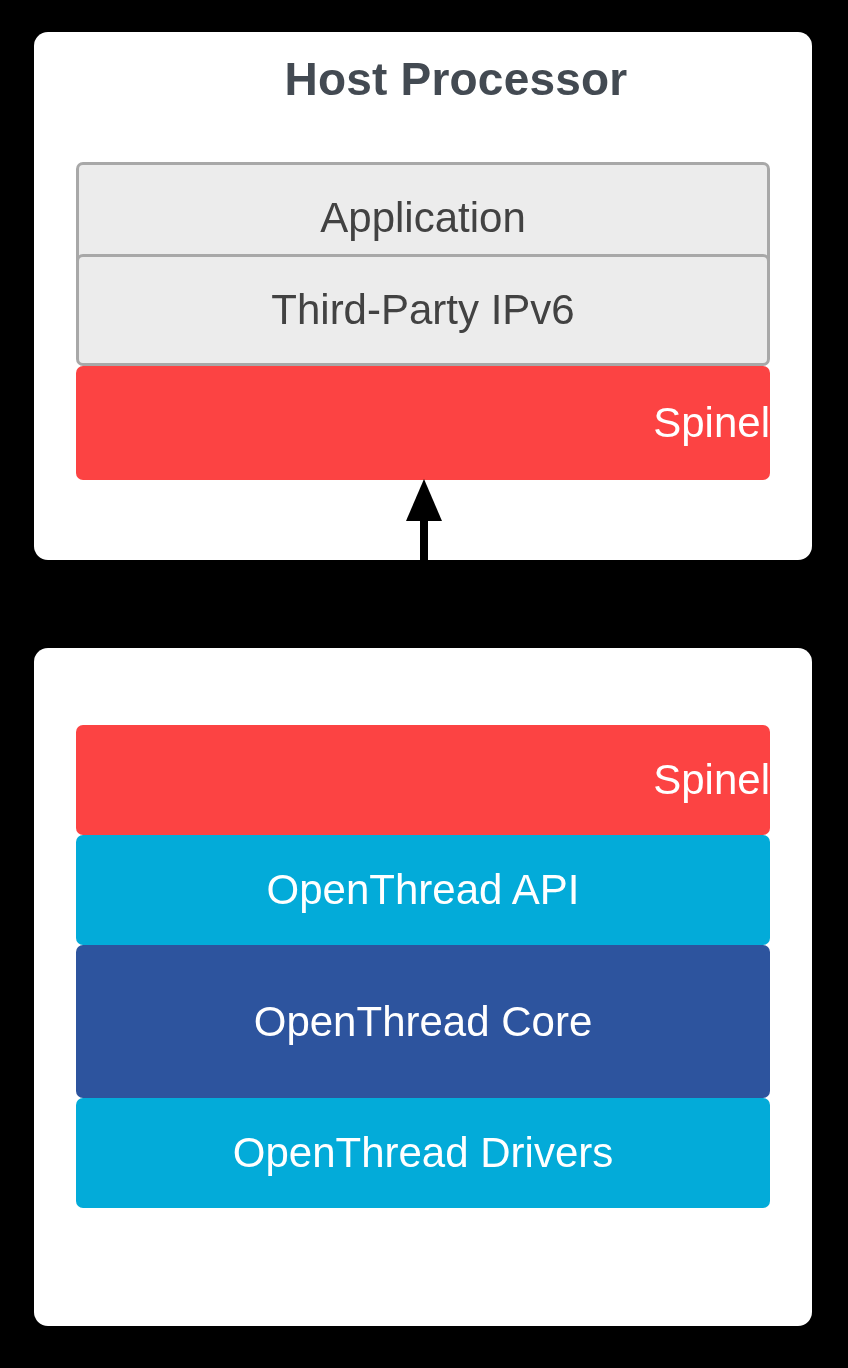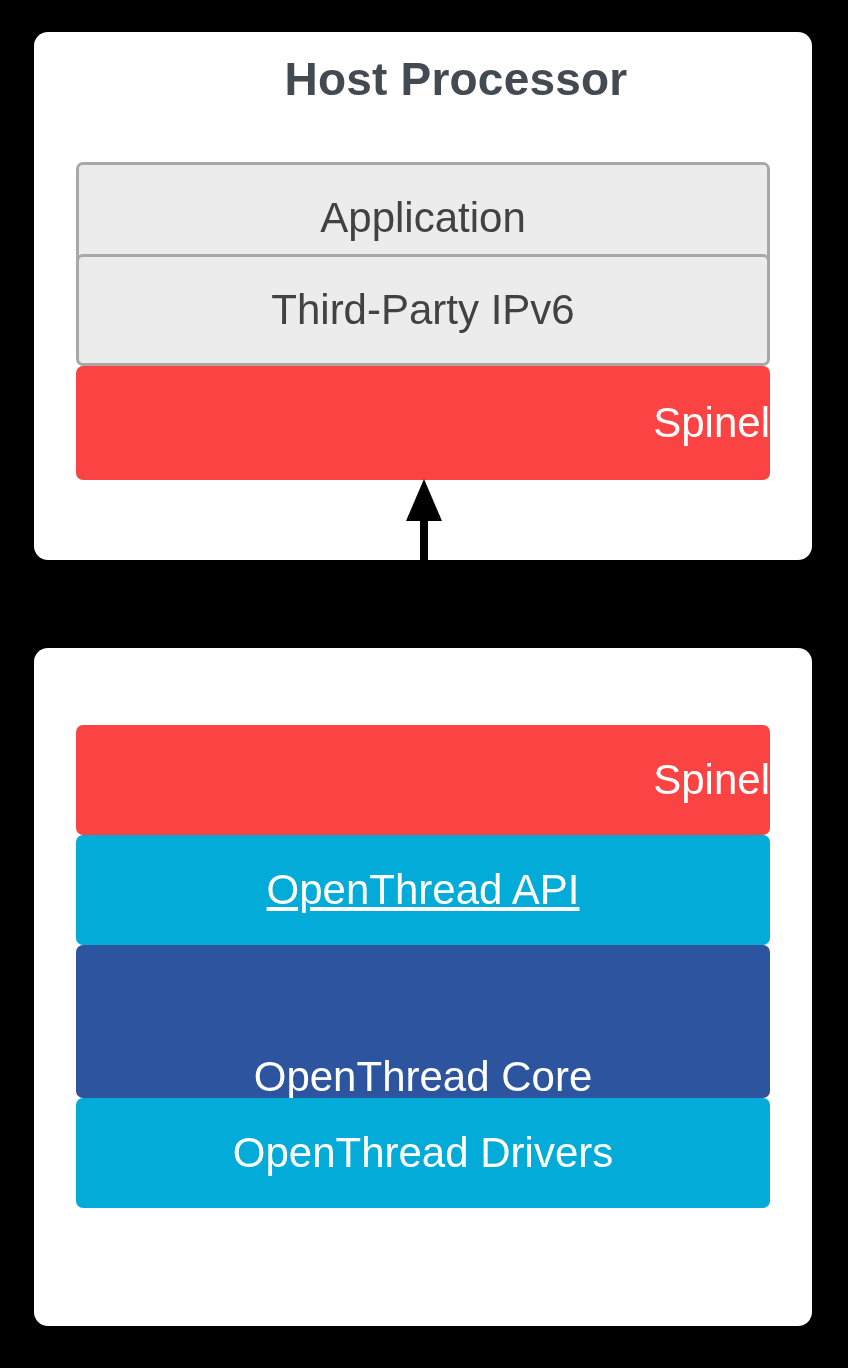--- a/index.html
+++ b/index.html
@@ -88,31 +88,30 @@
   }
 
   .layer.cyan {
     background: #03abd9;
     color: #ffffff;
   }
 
   .layer.navy {
     background: #2d549e;
     color: #ffffff;
-    align-items: flex-end;
   }
 
   
   #layer-application     { top: 142px;  height: 112px; margin-top: 20px; }
   #layer-third-party-ipv6{ top: 254px;  height: 112px; }
   #layer-spinel-host     { top: 366px;  height: 114px; }
 
   
   #layer-spinel-soc         { top: 725px;  height: 110px; }
-  #layer-openthread-api     { top: 835px;  height: 110px; text-decoration: underline; }
+  #layer-openthread-api     { top: 835px;  height: 110px; }
   #layer-openthread-core    { top: 945px;  height: 153px; }
   #layer-openthread-drivers { top: 1098px; height: 110px; }
 
   
   #connector {
     position: absolute;
     left: 394px;
     top: 479px;
     width: 60px;
     height: 247px;

